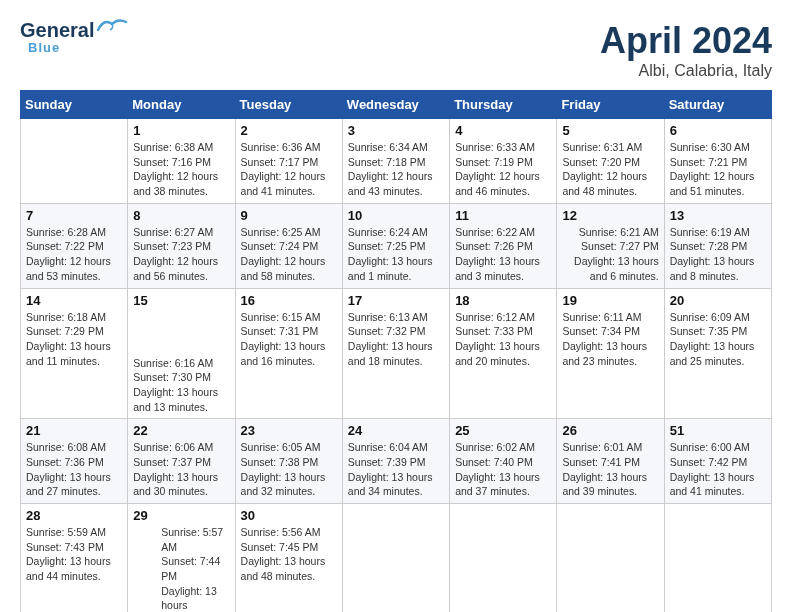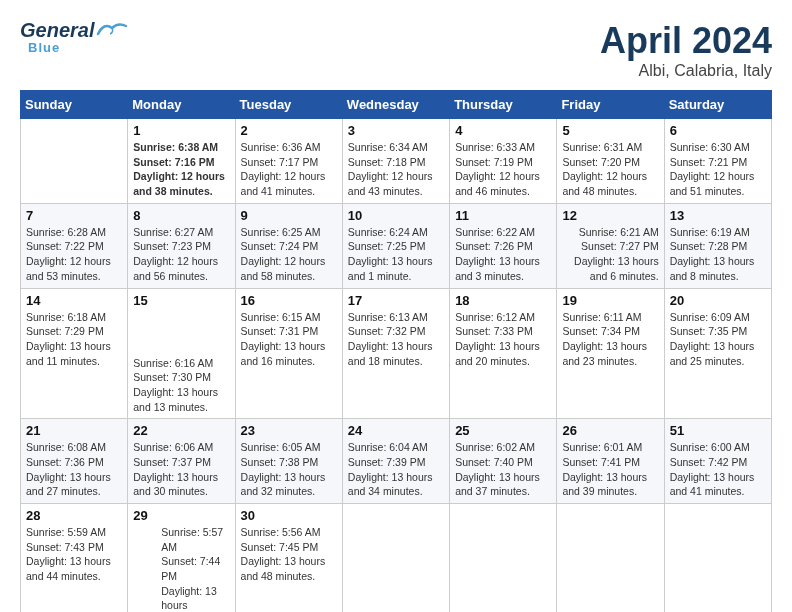--- a/index.html
+++ b/index.html
@@ -89,21 +89,21 @@
       letter-spacing: 1px;
       padding-left: 8px;
     }
   </style>
 </head>
 <body>
 
 <div class="header-area">
   <div class="logo-wrapper">
     <div>
-      <div style="display:flex;align-items:flex-end;font-style:italic;">
+      <div style="display:flex;align-items:center;">
         <span class="logo-block">
           <span class="logo-dark">General</span>
         </span>
         <svg width="32" height="20" viewBox="0 0 32 20" style="margin-left:2px;margin-top:-8px;">
           <path d="M2 14 Q8 2 16 8 Q22 2 30 6" stroke="#4a9fd4" stroke-width="2.5" fill="none" stroke-linecap="round"></path>
           <path d="M16 8 Q18 12 14 14" stroke="#4a9fd4" stroke-width="1.5" fill="none"></path>
         </svg>
       </div>
       <div class="logo-subtext">Blue</div>
     </div>
@@ -124,21 +124,21 @@
         <th>Thursday</th>
         <th>Friday</th>
         <th>Saturday</th>
       </tr>
   </thead>
   <tbody id="calendar-body">
   <tr>
         <td class="empty-cell"></td>
         <td>
           <span class="day-number">1</span>
-          <div class="day-info" style="white-space: pre-line; font-weight: bold;">Sunrise: 6:38 AM
+          <div class="day-info" style="white-space: pre-line;">Sunrise: 6:38 AM
 Sunset: 7:16 PM
 Daylight: 12 hours
 and 38 minutes.</div>
         </td>
         <td>
           <span class="day-number">2</span>
           <div class="day-info" style="white-space: pre-line;">Sunrise: 6:36 AM
 Sunset: 7:17 PM
 Daylight: 12 hours
 and 41 minutes.</div>

